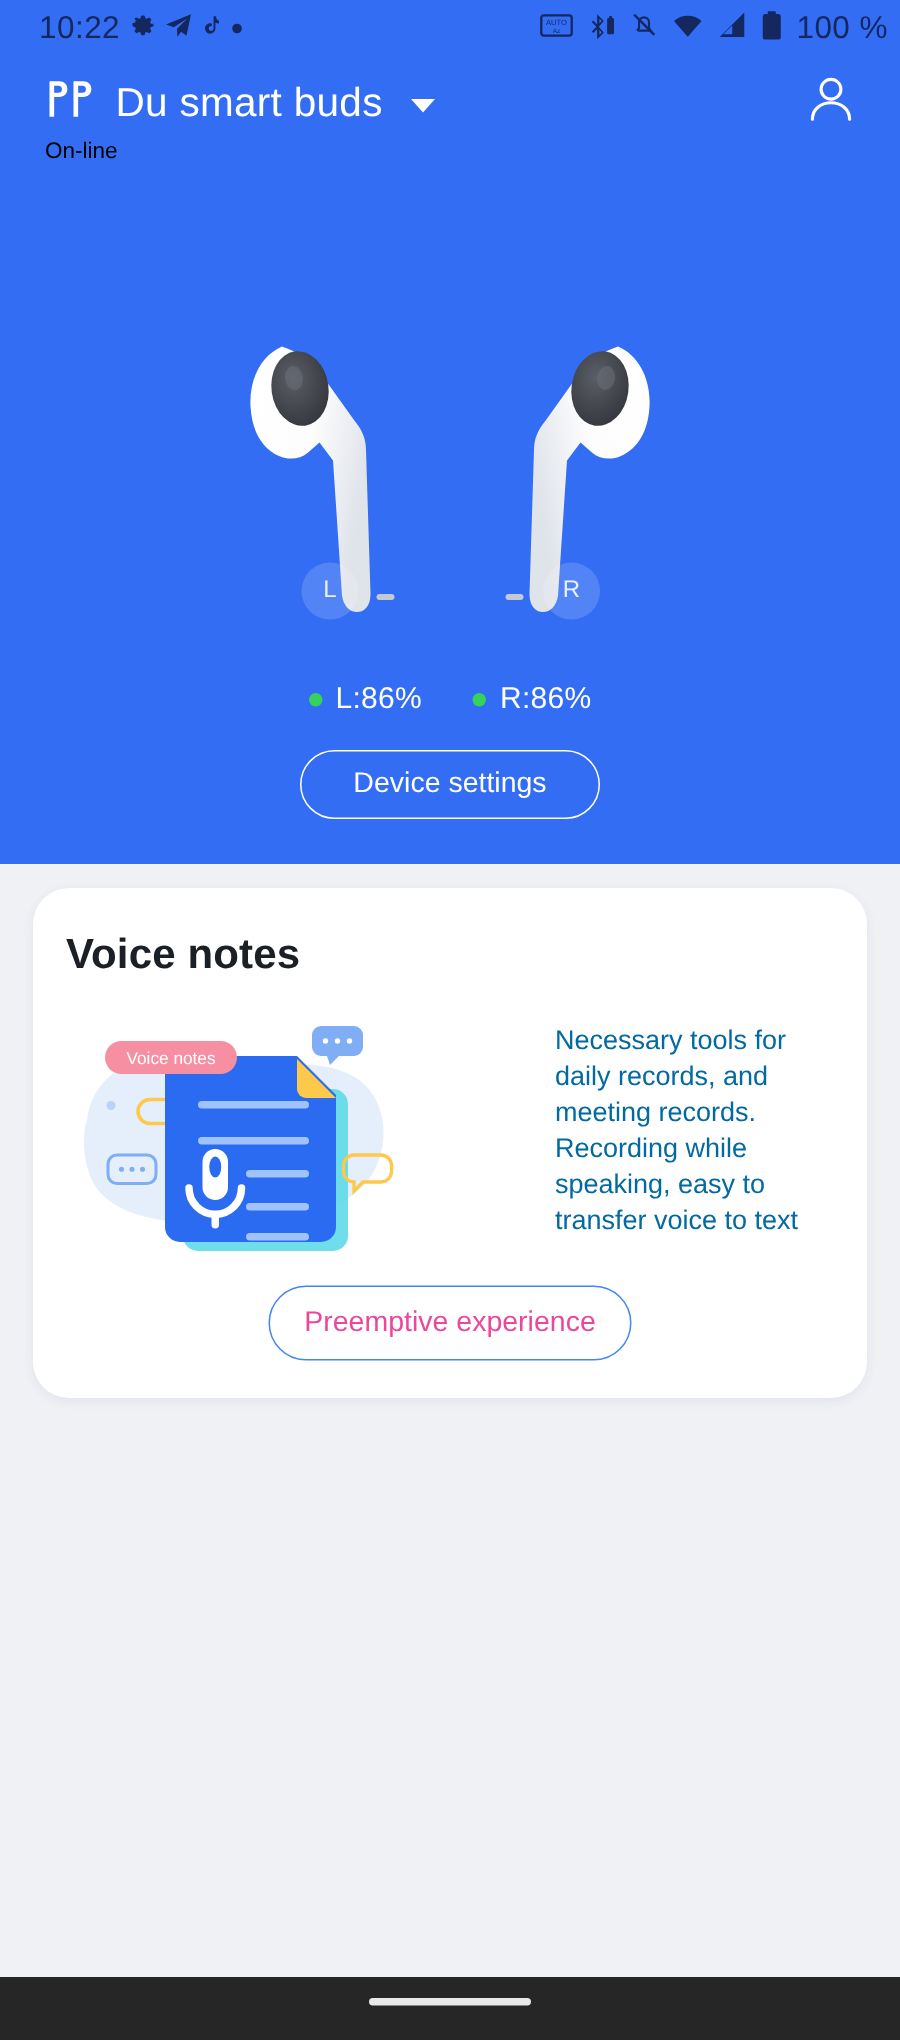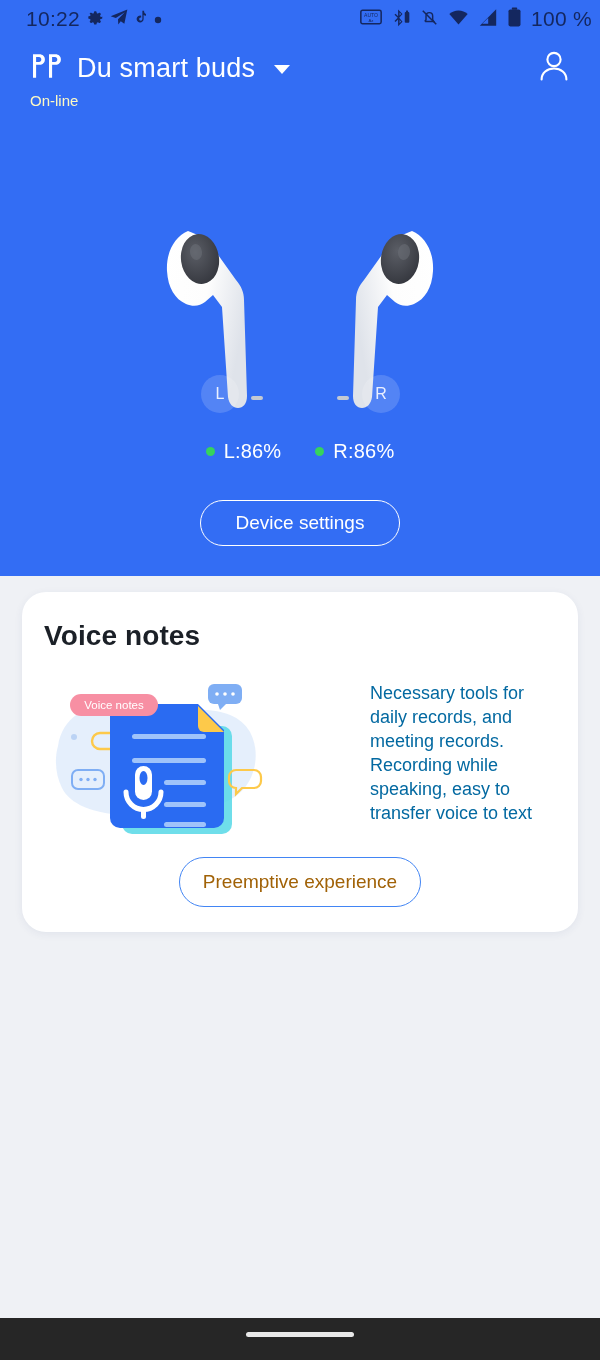--- a/index.html
+++ b/index.html
@@ -37,37 +37,37 @@
   .brand-title {
     color: #fff; font-size: 27px; font-weight: 400; letter-spacing: .2px; white-space: nowrap;
   }
   .caret {
     width: 0; height: 0; border-left: 8px solid transparent; border-right: 8px solid transparent;
     border-top: 9px solid #fff; margin-left: 6px; margin-top: 3px;
   }
   .account { margin-left: auto; }
   .online {
     position: absolute; top: 92px; left: 30px;
-    color: #fef9c3; font-size: 15px; font-weight: 400;
+    color: #000000; font-size: 15px; font-weight: 400;
   }
 
   
   .buds { position: absolute; top: 196px; left: 0; width: 600px; height: 240px; }
   .badge {
     position: absolute; width: 38px; height: 38px; border-radius: 50%;
     background: rgba(255,255,255,0.16);
     color: #eaf0ff; font-size: 16px;
     display: flex; align-items: center; justify-content: center;
   }
   .badge.l { left: 201px; top: 179px; }
   .badge.r { left: 362px; top: 179px; }
 
   
   .batrow {
-    position: absolute; top: 440px; left: 0; width: 600px;
+    position: absolute; top: 455px; left: 0; width: 600px;
     display: flex; justify-content: center; gap: 34px;
   }
   .bat { display: flex; align-items: center; gap: 9px; }
   .dot { width: 9px; height: 9px; border-radius: 50%; background: #36D35C; }
   .bat-txt { color: #fff; font-size: 20px; letter-spacing: .2px; }
 
   
   .devbtn {
     position: absolute; top: 500px; left: 50%; transform: translateX(-50%);
     width: 200px; height: 46px; border: 1.6px solid #fff; border-radius: 25px;
@@ -87,21 +87,21 @@
     font-size: 28px; font-weight: bold; color: #1b2027; letter-spacing: .1px;
   }
   .illus { position: absolute; top: 82px; left: 18px; width: 268px; height: 160px; }
   .desc {
     position: absolute; top: 90px; left: 348px; width: 190px;
     color: #0369a1; font-size: 18px; line-height: 1.33;
   }
   .prebtn {
     position: absolute; top: 265px; left: 50%; transform: translateX(-50%);
     width: 242px; height: 50px; border: 1.5px solid #4285F4; border-radius: 26px;
-    background: #fff; color: #a16207; font-size: 19px;
+    background: #fff; color: #ec4899; font-size: 19px;
     display: flex; align-items: center; justify-content: center; cursor: pointer;
     font-family: "Liberation Sans", sans-serif;
   }
 
   
   .navbar {
     position: absolute; bottom: 0; left: 0; width: 600px; height: 42px; background: #262626;
   }
   .home-ind {
     position: absolute; left: 50%; transform: translateX(-50%); top: 14px;

